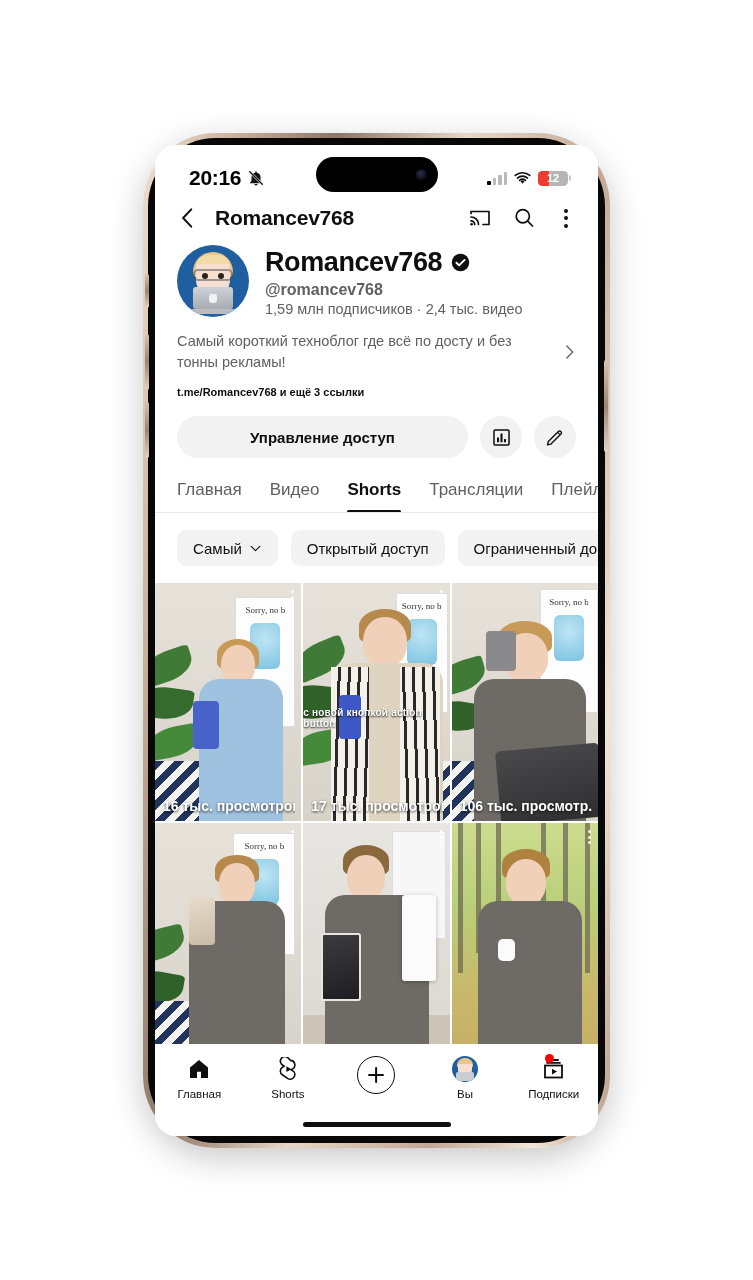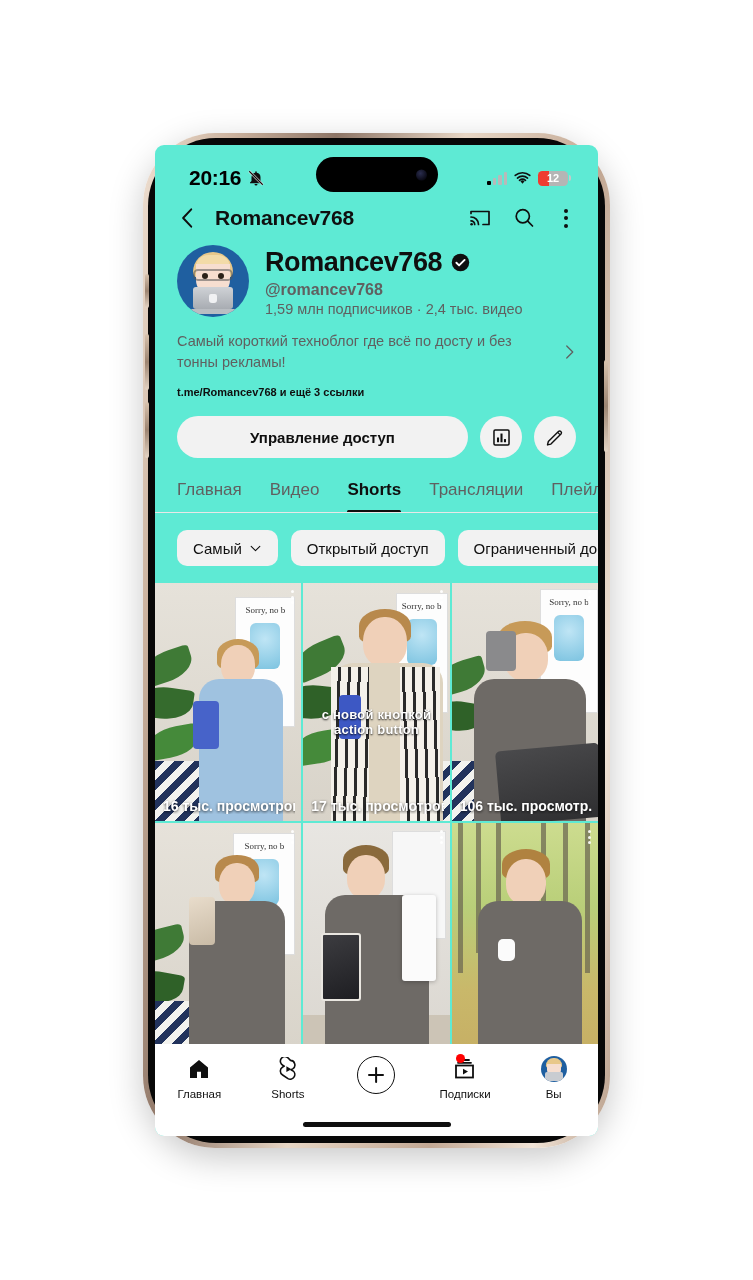--- a/index.html
+++ b/index.html
@@ -24,22 +24,22 @@
   .phone-inner {
     position: relative;
     width: 100%; height: 100%;
     border-radius: 68px;
     background: #080808;
     padding: 7px;
   }
   .screen {
     position: relative;
     width: 100%; height: 100%;
-    border-radius: 9px;
-    background: #5eead4;
+    border-radius: 21px;
+    background: #ffffff;
     overflow: hidden;
   }
   
   .btn-side {
     position: absolute;
     background: linear-gradient(180deg,#d8c3ae,#9d8572 50%,#e4d4c4);
     border-radius: 2px;
   }
   .btn-vol-up   { left: -3px; top: 196px; width: 4px; height: 56px; }
   .btn-vol-down { left: -3px; top: 264px; width: 4px; height: 56px; }
@@ -180,21 +180,21 @@
   .grid { display: grid; grid-template-columns: repeat(3, 1fr); gap: 2px; }
   .cell { position: relative; height: 238px; overflow: hidden; background:#cfcabc; }
   .views {
     position: absolute; left: 8px; bottom: 7px; right: 6px;
     font-size: 14px; font-weight: 700; color: #fff;
     text-shadow: 0 1px 3px rgba(0,0,0,.75);
     white-space: nowrap; overflow: hidden;
   }
   .caption-ov {
     position:absolute; left:0; right:0; top: 52%;
-    text-align:center; font-size: 13px; color:#fff; font-weight:700;
+    font-size: 10px; color:#fff; font-weight:700;
     text-shadow: 0 1px 2px rgba(0,0,0,.9); letter-spacing:.2px;
   }
   .menu-dots { position:absolute; right:7px; top:7px; display:flex; flex-direction:column; gap:2.5px; }
   .menu-dots span { width:3px; height:3px; border-radius:50%; background:rgba(255,255,255,.9); }
 
   
   .sc { position:absolute; inset:0; }
   .wall { position:absolute; inset:0; background: linear-gradient(180deg,#e6e2da,#d8d3c9); }
   .plant { position:absolute; left:-14px; bottom:0; width:92px; height:190px; }
   .leaf { position:absolute; background:#3f7a36; border-radius:60% 10% 60% 10%; }
@@ -548,40 +548,40 @@
                 <path d="M14.5 3.4a4.6 4.6 0 0 1 2.2 8.5l-1.6.9 1.6.9a4.6 4.6 0 0 1-4.7 7.9L6.6 18a4.6 4.6 0 0 1 .1-8l1.6-.9-1.6-.9a4.6 4.6 0 0 1 4.6-8z" stroke="#0f0f0f" stroke-width="1.6" fill="none" stroke-linejoin="round"></path>
                 <path d="M10.4 9.3l5 2.9-5 2.9z" fill="#0f0f0f"></path>
               </svg>
             </div>
             <div class="navlabel">Shorts</div>
           </div>
           <div class="navitem">
             <div class="plus-circle"></div>
           </div>
           <div class="navitem">
+            <div class="nav-ic">
+              <div class="nav-avatar">
+                  <div class="h"></div>
+                  <div class="f"></div>
+                  <div class="l"></div>
+                </div>
+            </div>
+            <div class="navlabel">Вы</div>
+          </div>
+          <div class="navitem">
             <div class="red-dot"></div>
             <div class="nav-ic">
               <svg viewBox="0 0 24 24" style="width:24px;height:24px">
                 <rect x="3" y="8.5" width="17" height="12" stroke="#0f0f0f" stroke-width="1.8" fill="none"></rect>
                 <path d="M10 11.8l5 2.8-5 2.8z" fill="#0f0f0f"></path>
                 <path d="M5 5.8h13" stroke="#0f0f0f" stroke-width="1.8" stroke-linecap="round"></path>
                 <path d="M7 3h9" stroke="#0f0f0f" stroke-width="1.8" stroke-linecap="round"></path>
               </svg>
             </div>
             <div class="navlabel">Подписки</div>
           </div>
-          <div class="navitem">
-            <div class="nav-ic">
-              <div class="nav-avatar">
-                  <div class="h"></div>
-                  <div class="f"></div>
-                  <div class="l"></div>
-                </div>
-            </div>
-            <div class="navlabel">Вы</div>
-          </div>
         </div>
         <div class="home-ind"></div>
 
       </div>
     </div>
   </div>
 </div>
 
 </body></html>

